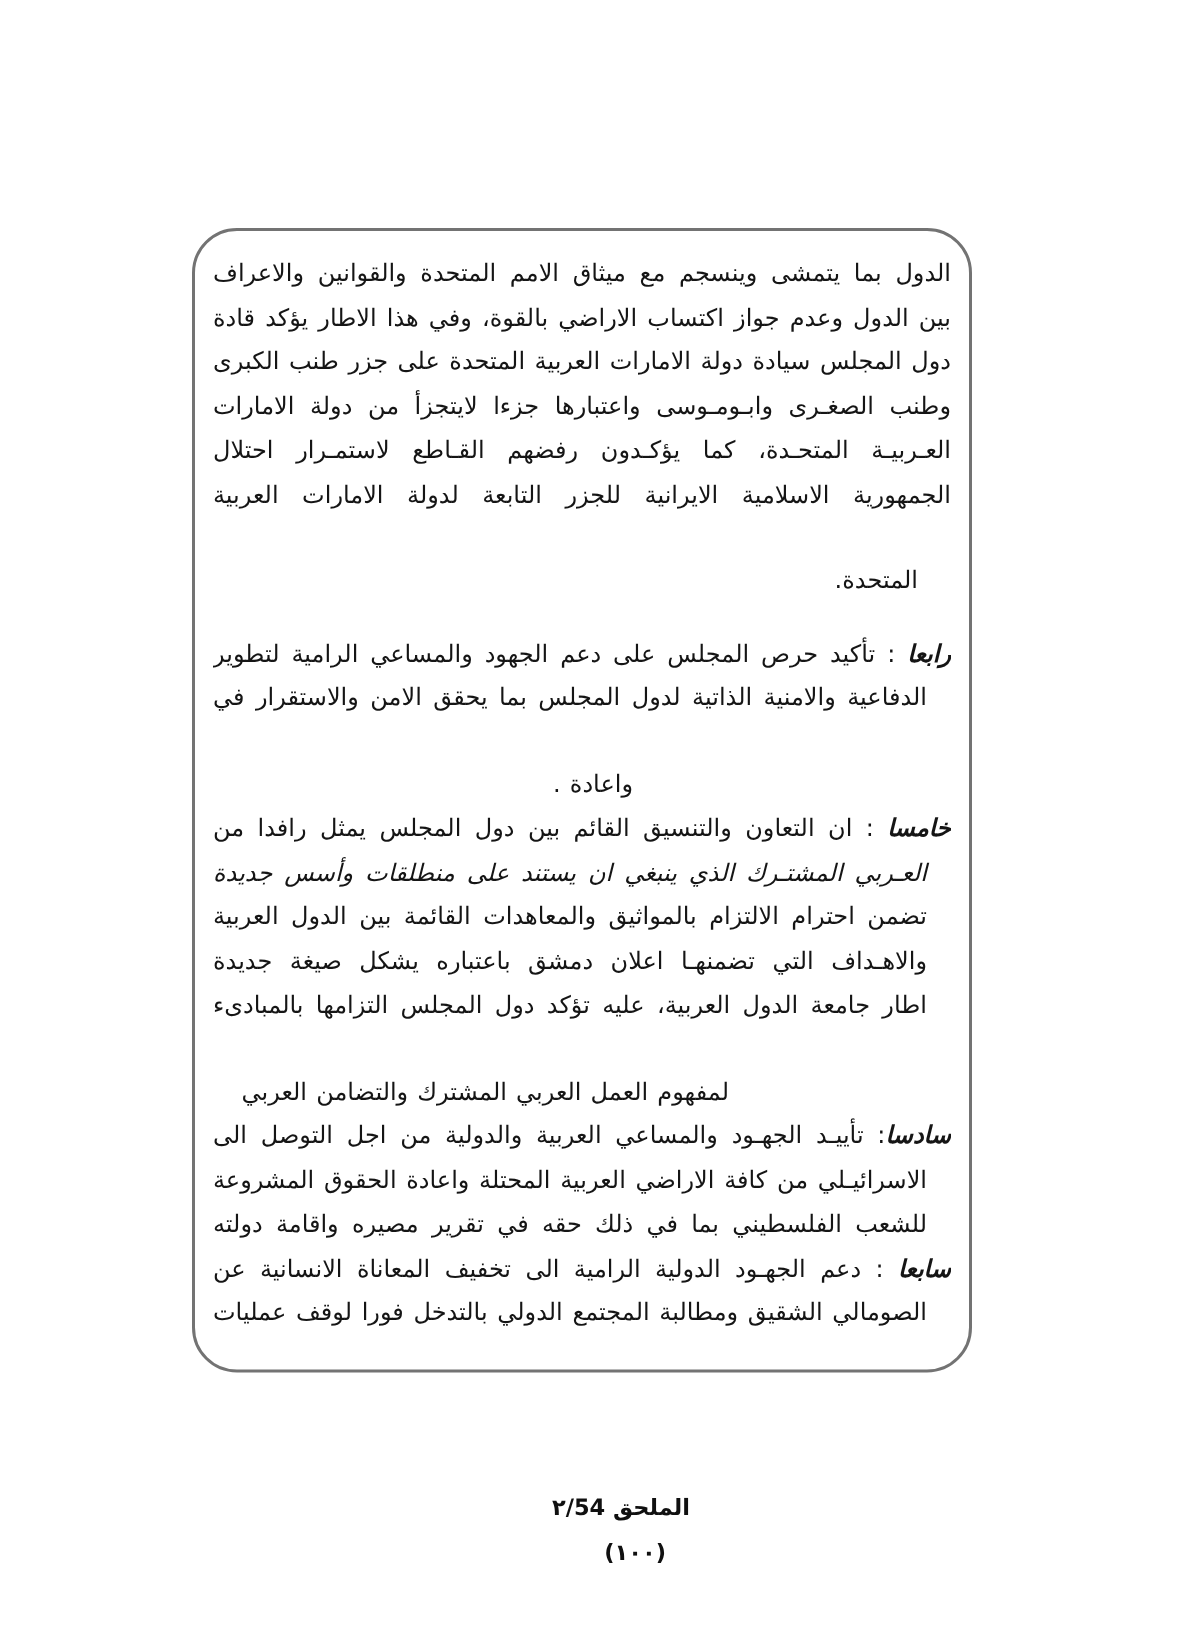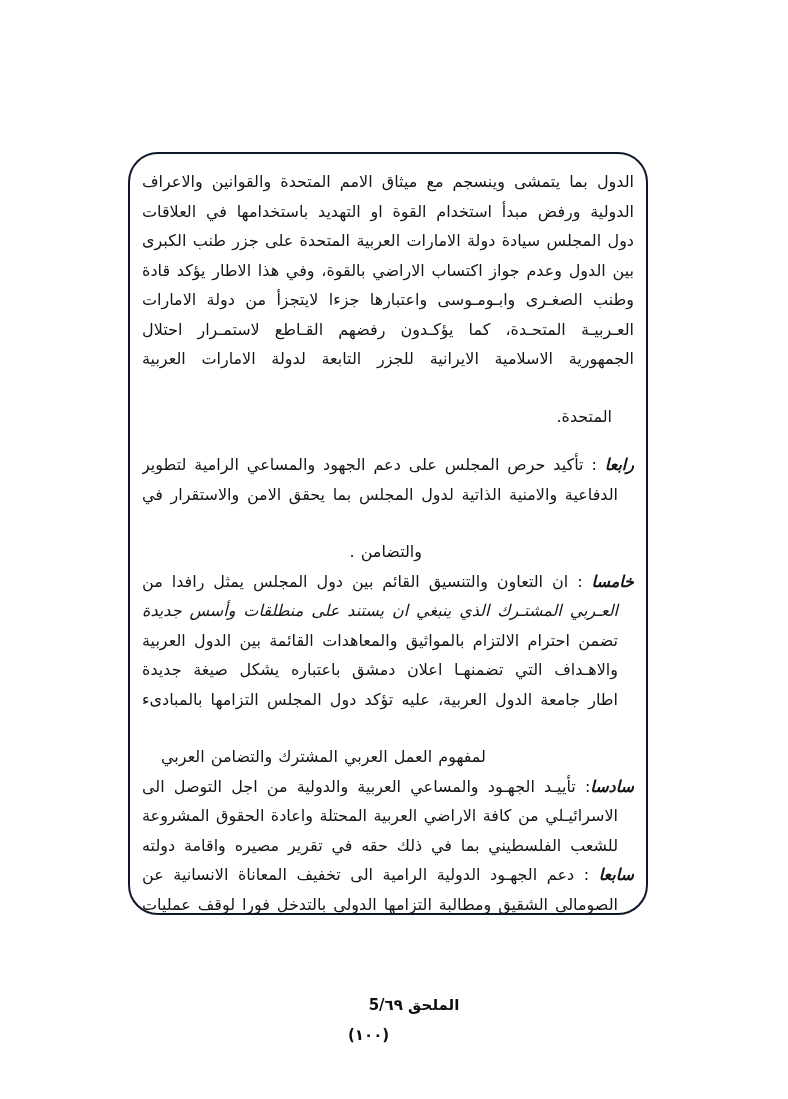--- a/index.html
+++ b/index.html
@@ -9,21 +9,21 @@
     background:#ffffff;
     font-family:"DejaVu Sans", sans-serif;
     color:#151515;
     overflow:hidden;
   }
   .frame{
     position:absolute;
     left:128px;top:152px;
     width:520px;height:763px;
     box-sizing:border-box;
-    border:2px solid #0f172a;
+    border:2px solid #737373;
     border-radius:30px;
     padding:13px 12px 10px 12px;
   }
   .doc-body{
     direction:rtl;
     width:492px;
   }
   .section{margin:0;}
   .line{
     font-size:16px;
@@ -51,60 +51,59 @@
     font-weight:700;
     font-size:15px;
     color:#101010;
   }
   .footer-annex{
     left:354px;top:996px;
     width:120px;
     text-align:center;
   }
   .footer-pagenum{
-    left:348px;top:1026px;
+    left:380px;top:1026px;
     width:64px;
-    text-align:left;
+    text-align:right;
   }
 </style>
 </head>
 <body>
 
 <div class="page">
   <div class="frame">
     <div class="doc-body">
         <div class="section">
           <div class="line j">الدول بما يتمشى وينسجم مع ميثاق الامم المتحدة والقوانين والاعراف</div>
-          <div class="line j">الدولية ورفض مبدأ استخدام القوة او التهديد باستخدامها في العلاقات</div>
+          <div class="line j">بين الدول وعدم جواز اكتساب الاراضي بالقوة، وفي هذا الاطار يؤكد قادة</div>
           <div class="line j">دول المجلس سيادة دولة الامارات العربية المتحدة على جزر طنب الكبرى</div>
-          <div class="line j">بين الدول وعدم جواز اكتساب الاراضي بالقوة، وفي هذا الاطار يؤكد قادة</div>
           <div class="line j">وطنب الصغـرى وابـومـوسى واعتبارها جزءا لايتجزأ من دولة الامارات</div>
           <div class="line j">العـربيـة المتحـدة، كما يؤكـدون رفضهم القـاطع لاستمـرار احتلال</div>
           <div class="line j">الجمهورية الاسلامية الايرانية للجزر التابعة لدولة الامارات العربية</div>
           <div class="line r" style="padding-right: 22px;">المتحدة.</div>
         </div>
         <div class="section" style="margin-top: 19px;">
           <div class="line j"><span class="lbl">رابعا</span> : تأكيد حرص المجلس على دعم الجهود والمساعي الرامية لتطوير القدرات</div>
           <div class="line j" style="padding-right: 16px;">الدفاعية والامنية الذاتية لدول المجلس بما يحقق الامن والاستقرار في</div>
-          <div class="line r" style="padding-right: 212px;">والتضامن .</div>
+          <div class="line r" style="padding-right: 212px;">واعادة .</div>
         </div>
         <div class="section">
           <div class="line j"><span class="lbl">خامسا</span> : ان التعاون والتنسيق القائم بين دول المجلس يمثل رافدا من روافد العمل</div>
           <div class="line j" style="padding-right: 16px; font-style: italic;">العـربي المشتـرك الذي ينبغي ان يستند على منطلقات وأسس جديدة</div>
           <div class="line j" style="padding-right: 16px;">تضمن احترام الالتزام بالمواثيق والمعاهدات القائمة بين الدول العربية في</div>
           <div class="line j" style="padding-right: 16px;">والاهـداف التي تضمنهـا اعلان دمشق باعتباره يشكل صيغة جديدة</div>
           <div class="line j" style="padding-right: 16px;">اطار جامعة الدول العربية، عليه تؤكد دول المجلس التزامها بالمبادىء</div>
           <div class="line r" style="padding-right: 148px;">لمفهوم العمل العربي المشترك والتضامن العربي الجاد .</div>
         </div>
         <div class="section">
           <div class="line j"><span class="lbl">سادسا</span>: تأييـد الجهـود والمساعي العربية والدولية من اجل التوصل الى تسوية</div>
           <div class="line j" style="padding-right: 16px;">الاسرائيـلي من كافة الاراضي العربية المحتلة واعادة الحقوق المشروعة</div>
           <div class="line j" style="padding-right: 16px;">للشعب الفلسطيني بما في ذلك حقه في تقرير مصيره واقامة دولته المستقلة .</div>
         </div>
         <div class="section">
           <div class="line j"><span class="lbl">سابعا</span> : دعم الجهـود الدولية الرامية الى تخفيف المعاناة الانسانية عن الشعب</div>
-          <div class="line j" style="padding-right: 16px;">الصومالي الشقيق ومطالبة التزامها الدولي بالتدخل فورا لوقف عمليات</div>
+          <div class="line j" style="padding-right: 16px;">الصومالي الشقيق ومطالبة المجتمع الدولي بالتدخل فورا لوقف عمليات</div>
         </div>
       </div>
   </div>
-  <div class="footer footer-annex">الملحق 5/٦٩</div>
+  <div class="footer footer-annex">الملحق ٢/54</div>
   <div class="footer footer-pagenum">(١٠٠)</div>
 </div>
 
 </body></html>

